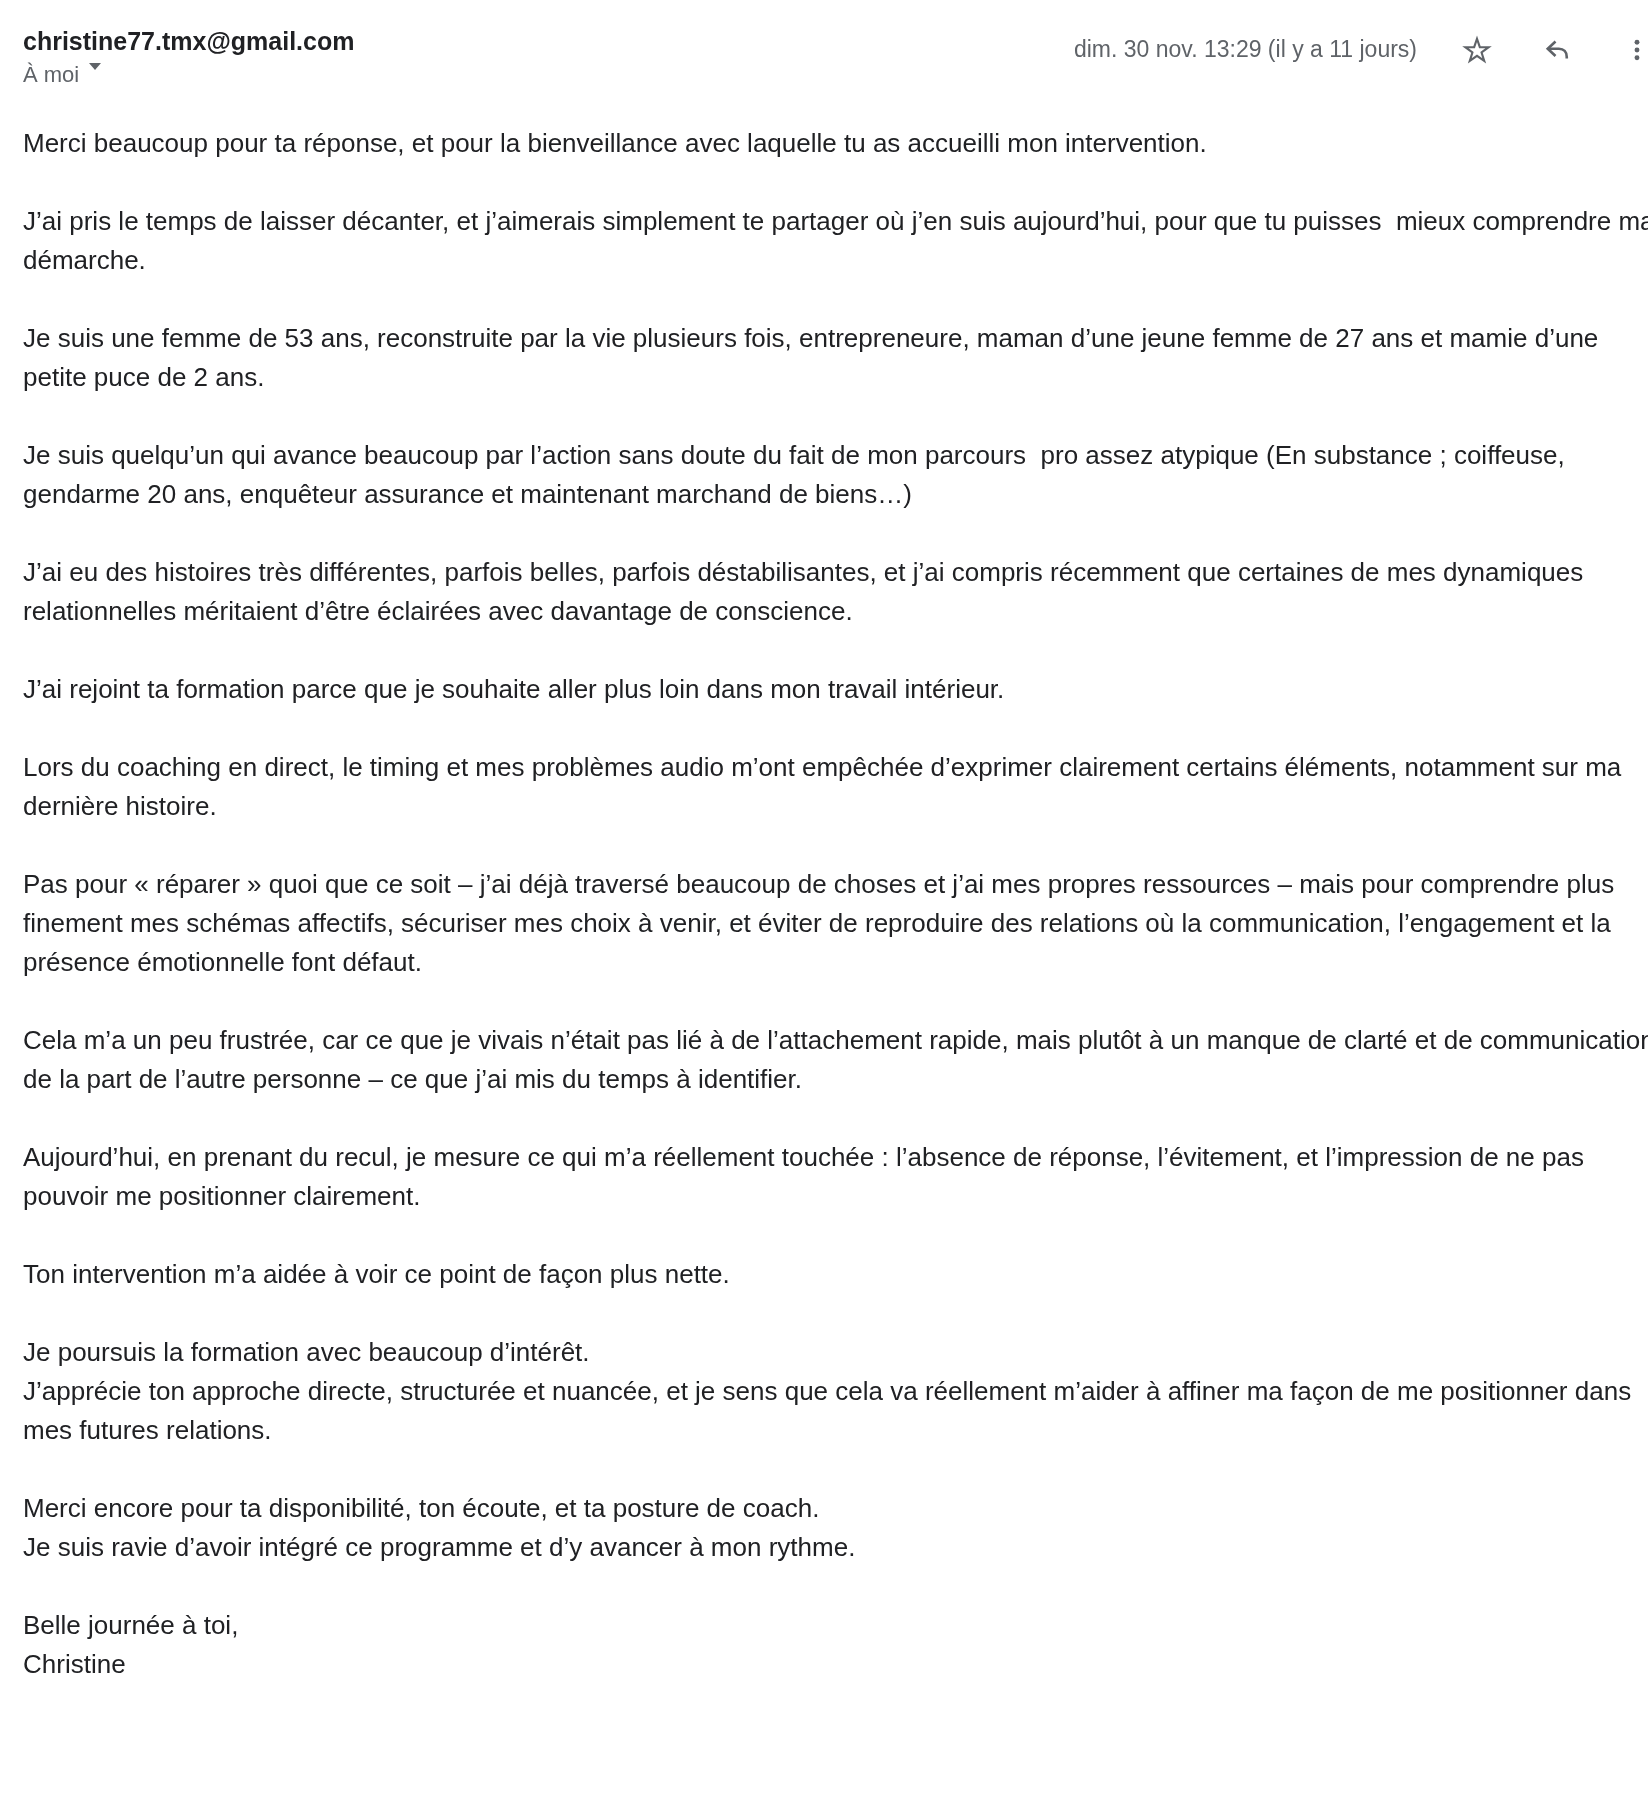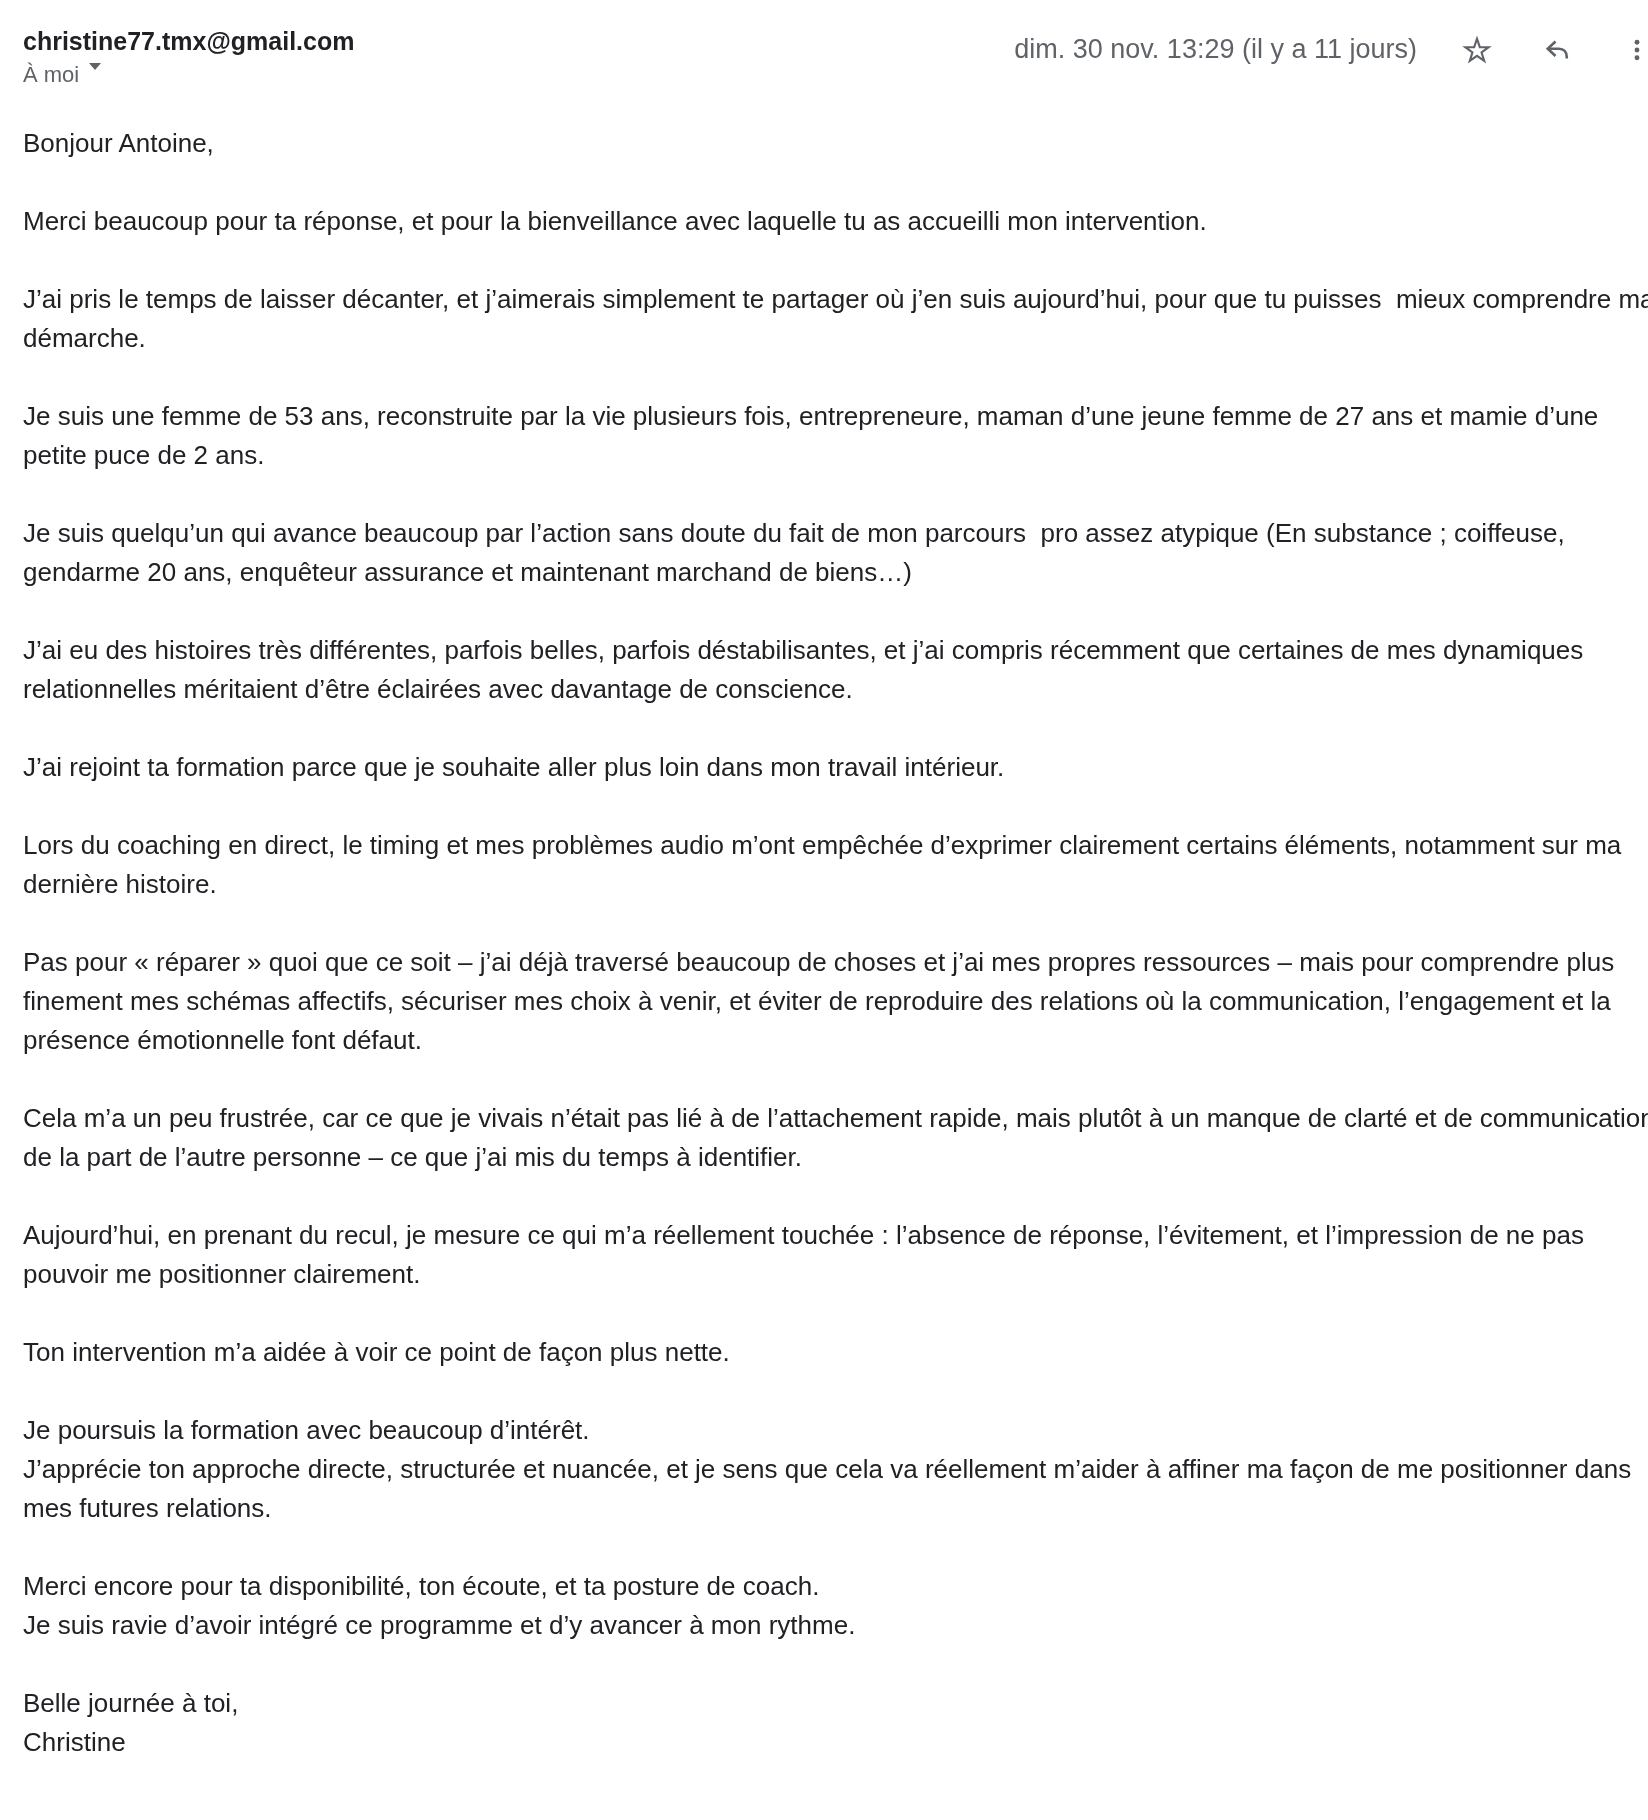--- a/index.html
+++ b/index.html
@@ -45,21 +45,21 @@
     width: 0; height: 0;
     border-left: 6px solid transparent;
     border-right: 6px solid transparent;
     border-top: 7px solid #5f6368;
     margin-top: 3px;
   }
   .msg-date {
     position: absolute;
     right: 231px;
     top: 34px;
-    font-size: 27px;
+    font-size: 23px;
     color: #5f6368;
     line-height: 30px;
     white-space: pre;
   }
   .iconbtn {
     position: absolute;
     top: 28px;
     width: 44px;
     height: 44px;
     padding: 0;
@@ -125,23 +125,20 @@
           <circle cx="12" cy="5.4" r="2.1" fill="#5f6368"></circle>
           <circle cx="12" cy="12" r="2.1" fill="#5f6368"></circle>
           <circle cx="12" cy="18.6" r="2.1" fill="#5f6368"></circle>
         </svg>
       </span>
     </button>
   </div>
 
   <div class="msg-body">
       <div class="para">
-        <div class="line">Bonjour Antoine,</div>
-      </div>
-      <div class="para">
         <div class="line">Merci beaucoup pour ta réponse, et pour la bienveillance avec laquelle tu as accueilli mon intervention.</div>
       </div>
       <div class="para">
         <div class="line">J’ai pris le temps de laisser décanter, et j’aimerais simplement te partager où j’en suis aujourd’hui, pour que tu puisses  mieux comprendre ma</div>
         <div class="line">démarche.</div>
       </div>
       <div class="para">
         <div class="line">Je suis une femme de 53 ans, reconstruite par la vie plusieurs fois, entrepreneure, maman d’une jeune femme de 27 ans et mamie d’une</div>
         <div class="line">petite puce de 2 ans.</div>
       </div>

